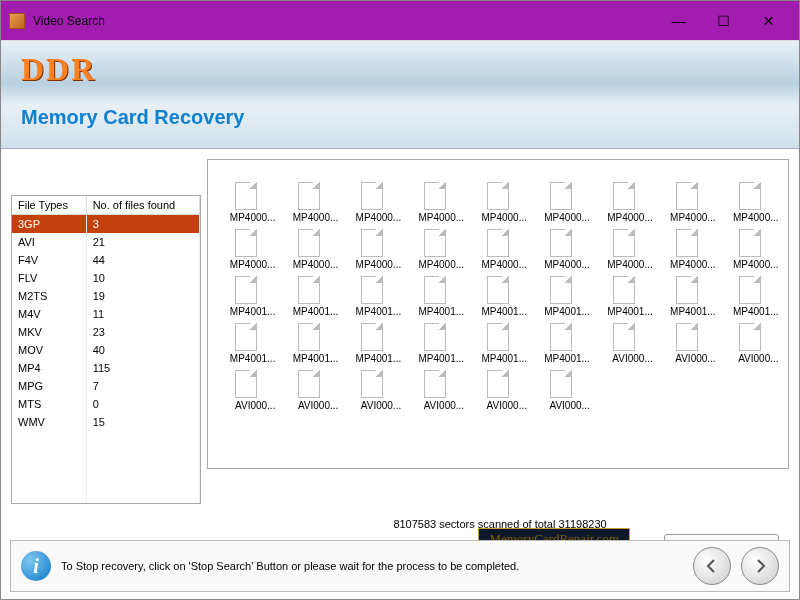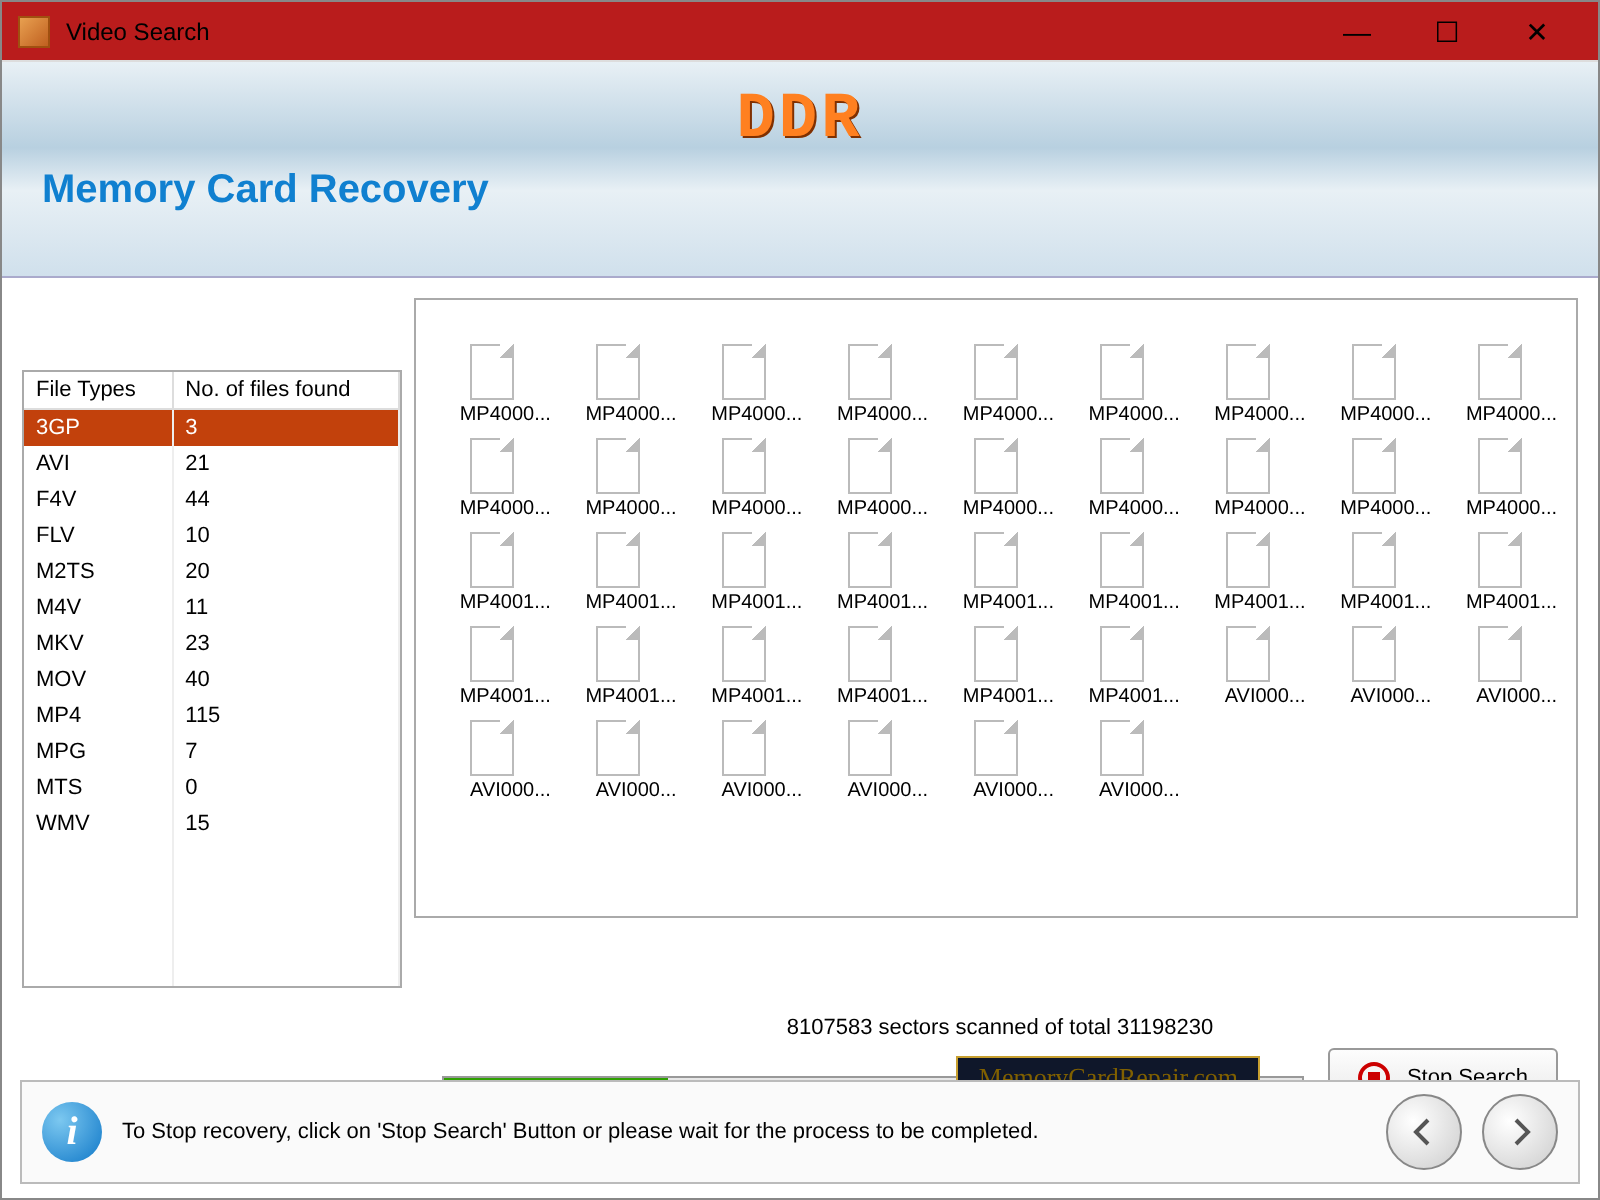--- a/index.html
+++ b/index.html
@@ -1,25 +1,25 @@
 <!DOCTYPE html>
 <html><head>
 <meta charset="utf-8">
 <style>
 * { box-sizing: border-box; margin: 0; padding: 0; font-family: Tahoma, Arial, sans-serif; }
 body { background: #fff; width: 800px; height: 600px; overflow: hidden; border: 1px solid #888; }
 
-.titlebar { height: 30px; background: #b91c1c; display: flex; align-items: center; padding: 0 8px; border-bottom: 1px solid #ddd; }
+.titlebar { height: 40px; background: #a21caf; display: flex; align-items: center; padding: 0 8px; border-bottom: 1px solid #ddd; }
 .titlebar .icon { width: 16px; height: 16px; background: linear-gradient(135deg,#e8a050,#c06020); margin-right: 8px; border: 1px solid #a05010; }
 .titlebar .title { font-size: 12px; flex: 1; }
 .titlebar .winbtn { width: 45px; height: 28px; display: flex; align-items: center; justify-content: center; font-size: 14px; cursor: pointer; }
 
 .header-banner { height: 108px; background: linear-gradient(180deg,#e8f0f5 0%,#b8d0e0 40%,#e8f0f5 60%,#d0e0ec 100%); border-bottom: 1px solid #aac; padding: 10px 20px; position: relative; }
-.brand { font-size: 32px; font-weight: bold; color: #ff8020; text-shadow: 1px 1px 0 #803000; letter-spacing: 2px; font-family: Liberation Mono, monospace; text-align: center; }
-.brand-sub { font-size: 20px; color: #1080d0; font-weight: bold; margin-top: 6px; }
+.brand { font-size: 32px; font-weight: bold; color: #ff8020; text-shadow: 1px 1px 0 #803000; letter-spacing: 2px; font-family: Liberation Serif, serif; }
+.brand-sub { font-size: 20px; color: #1080d0; font-weight: bold; margin-top: 18px; }
 
 .main { padding: 10px; display: flex; gap: 6px; }
 .file-types-table { width: 190px; border: 1px solid #aaa; background: #fff; margin-top: 36px; }
 .file-types-table th { font-size: 11px; font-weight: normal; text-align: left; padding: 3px 6px; border-right: 1px solid #ddd; border-bottom: 1px solid #ddd; background: #fff; }
 .file-types-table td { font-size: 11px; padding: 2px 6px; border-right: 1px solid #eee; height: 18px; }
 .file-types-table tr.selected td { background: #c2410c; color: #fff; }
 .file-types-table .filler td { height: 18px; }
 
 .file-grid { flex: 1; border: 1px solid #aaa; background: #fff; height: 310px; overflow: hidden; padding: 4px 8px; }
 .file-grid-inner { display: grid; grid-template-columns: repeat(9, 1fr); gap: 2px 2px; }
@@ -83,21 +83,21 @@
         <tr>
           <td>F4V</td>
           <td>44</td>
         </tr>
         <tr>
           <td>FLV</td>
           <td>10</td>
         </tr>
         <tr>
           <td>M2TS</td>
-          <td>20</td>
+          <td>19</td>
         </tr>
         <tr>
           <td>M4V</td>
           <td>11</td>
         </tr>
         <tr>
           <td>MKV</td>
           <td>23</td>
         </tr>
         <tr>

